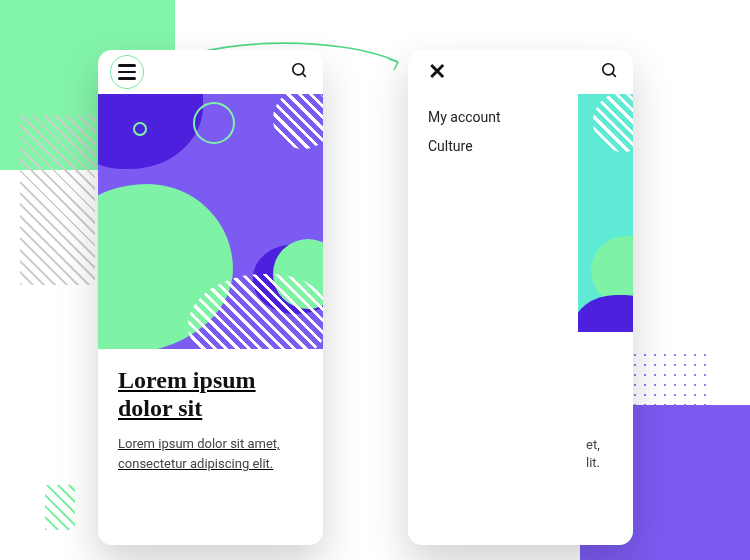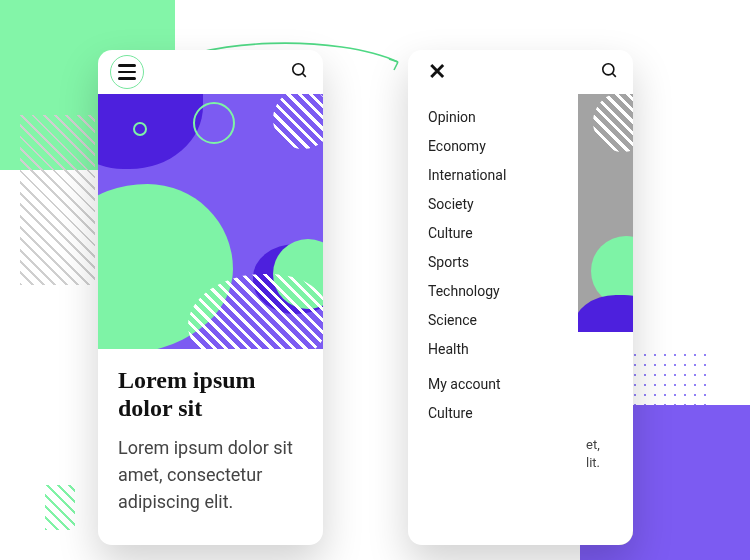--- a/index.html
+++ b/index.html
@@ -11,21 +11,21 @@
     background-image:radial-gradient(#8e7ef5 1.3px,transparent 1.3px);
     background-size:10px 10px;}
   .bg-stripes-left{position:absolute;left:20px;top:115px;width:75px;height:170px;
     background:repeating-linear-gradient(45deg,#cfcfcf 0 2px,transparent 2px 8px);}
   .bg-stripe-small{position:absolute;left:45px;bottom:30px;width:30px;height:45px;
     background:repeating-linear-gradient(45deg,#80f3a6 0 2px,transparent 2px 8px);}
 
   
   .phone{position:absolute;width:225px;height:495px;background:#fff;border-radius:14px;
     box-shadow:0 18px 40px rgba(0,0,0,.18);}
-  .phone.left{left:98px;top:50px;}
+  .phone.left{left:98px;top:50px;text-decoration:underline;}
   .phone.right{left:408px;top:50px;}
 
   .topbar{height:44px;display:flex;align-items:center;justify-content:space-between;padding:0 14px;}
   .menu-circle{width:32px;height:32px;border-radius:50%;border:1.5px solid #77e69e;display:flex;align-items:center;justify-content:center;position:relative;left:-2px;}
   .burger{width:18px;display:flex;flex-direction:column;gap:4px;}
   .burger span{height:2.5px;background:#111;border-radius:2px;}
   .search-icon svg{width:19px;height:19px;stroke:#111;stroke-width:2;fill:none;}
   .close-icon{font-size:22px;font-weight:700;line-height:1;color:#111;padding:4px 2px;}
 
   
@@ -39,31 +39,31 @@
   .ring1{position:absolute;left:95px;top:8px;width:38px;height:38px;border:2px solid #7ef3a6;border-radius:50%;}
   .ring2{position:absolute;left:35px;top:28px;width:10px;height:10px;border:2px solid #7ef3a6;border-radius:50%;}
   .stripeblob1{position:absolute;right:-10px;top:-5px;width:60px;height:60px;border-radius:50%;
     background:repeating-linear-gradient(45deg,#fff 0 3px,transparent 3px 8px);}
   .stripeblob2{position:absolute;left:90px;bottom:-20px;width:140px;height:95px;
     border-radius:60% 45% 55% 50%;
     background:repeating-linear-gradient(45deg,#fff 0 3px,transparent 3px 8px);}
 
   .article{padding:18px 20px;}
   .article-title{font-family:Georgia,"Times New Roman",serif;font-weight:700;font-size:24px;line-height:1.15;margin:0 0 12px;color:#111;}
-  .article-body{font-size:18px;line-height:1.5;color:#444;margin:0;}
+  .article-body{font-size:13px;line-height:1.5;color:#444;margin:0;}
 
   
   .menu-panel{margin:0 55px 0 0;padding:2px 0 0 20px;}
   .menu-list,.menu-list2{list-style:none;margin:6px 0 0;padding:0;}
   .menu-list li,.menu-list2 li{font-size:14px;color:#222;padding:6.5px 0;cursor:pointer;}
   .menu-list2{}
   .right .topbar{padding:0 14px 0 18px;}
 
   
-  .peek{position:absolute;top:44px;right:0;width:55px;height:451px;background:#a3a3a3;border-bottom-right-radius:14px;overflow:hidden;}
+  .peek{position:absolute;top:44px;right:0;width:55px;height:451px;background:#5eead4;border-bottom-right-radius:14px;overflow:hidden;}
   .peek .stripeblob1{right:-20px;top:-2px;}
   .peek .blob-g2{right:-28px;top:142px;}
   .peek .blob-d2{right:-30px;bottom:180px;}
   .peek .stripeblob2{left:-40px;bottom:130px;width:120px;height:80px;}
   .peek .article-peek{position:absolute;left:0;right:0;bottom:0;height:195px;background:#fff;padding:18px 8px 0 8px;font-size:13px;line-height:1.4;color:#444;border-bottom-right-radius:14px;}
   .peek .article-peek span{display:block;}
 
   
   .arrow{position:absolute;left:140px;top:40px;width:270px;height:50px;pointer-events:none;}
 </style>
@@ -131,30 +131,19 @@
         <span>✕</span>
       </div>
       <div class="search-icon">
         <svg viewBox="0 0 24 24">
             <circle cx="10.5" cy="10.5" r="7"></circle>
             <line x1="20" y1="20" x2="15.5" y2="15.5"></line>
           </svg>
       </div>
     </div>
     <div class="menu-panel">
-      <ul class="menu-list">
-        <li>Opinion</li>
-        <li>Economy</li>
-        <li>International</li>
-        <li>Society</li>
-        <li>Culture</li>
-        <li>Sports</li>
-        <li>Technology</li>
-        <li>Science</li>
-        <li>Health</li>
-      </ul>
       <ul class="menu-list2">
         <li>My account</li>
         <li>Culture</li>
       </ul>
     </div>
   </div>
 </div>
 
 </body></html>

